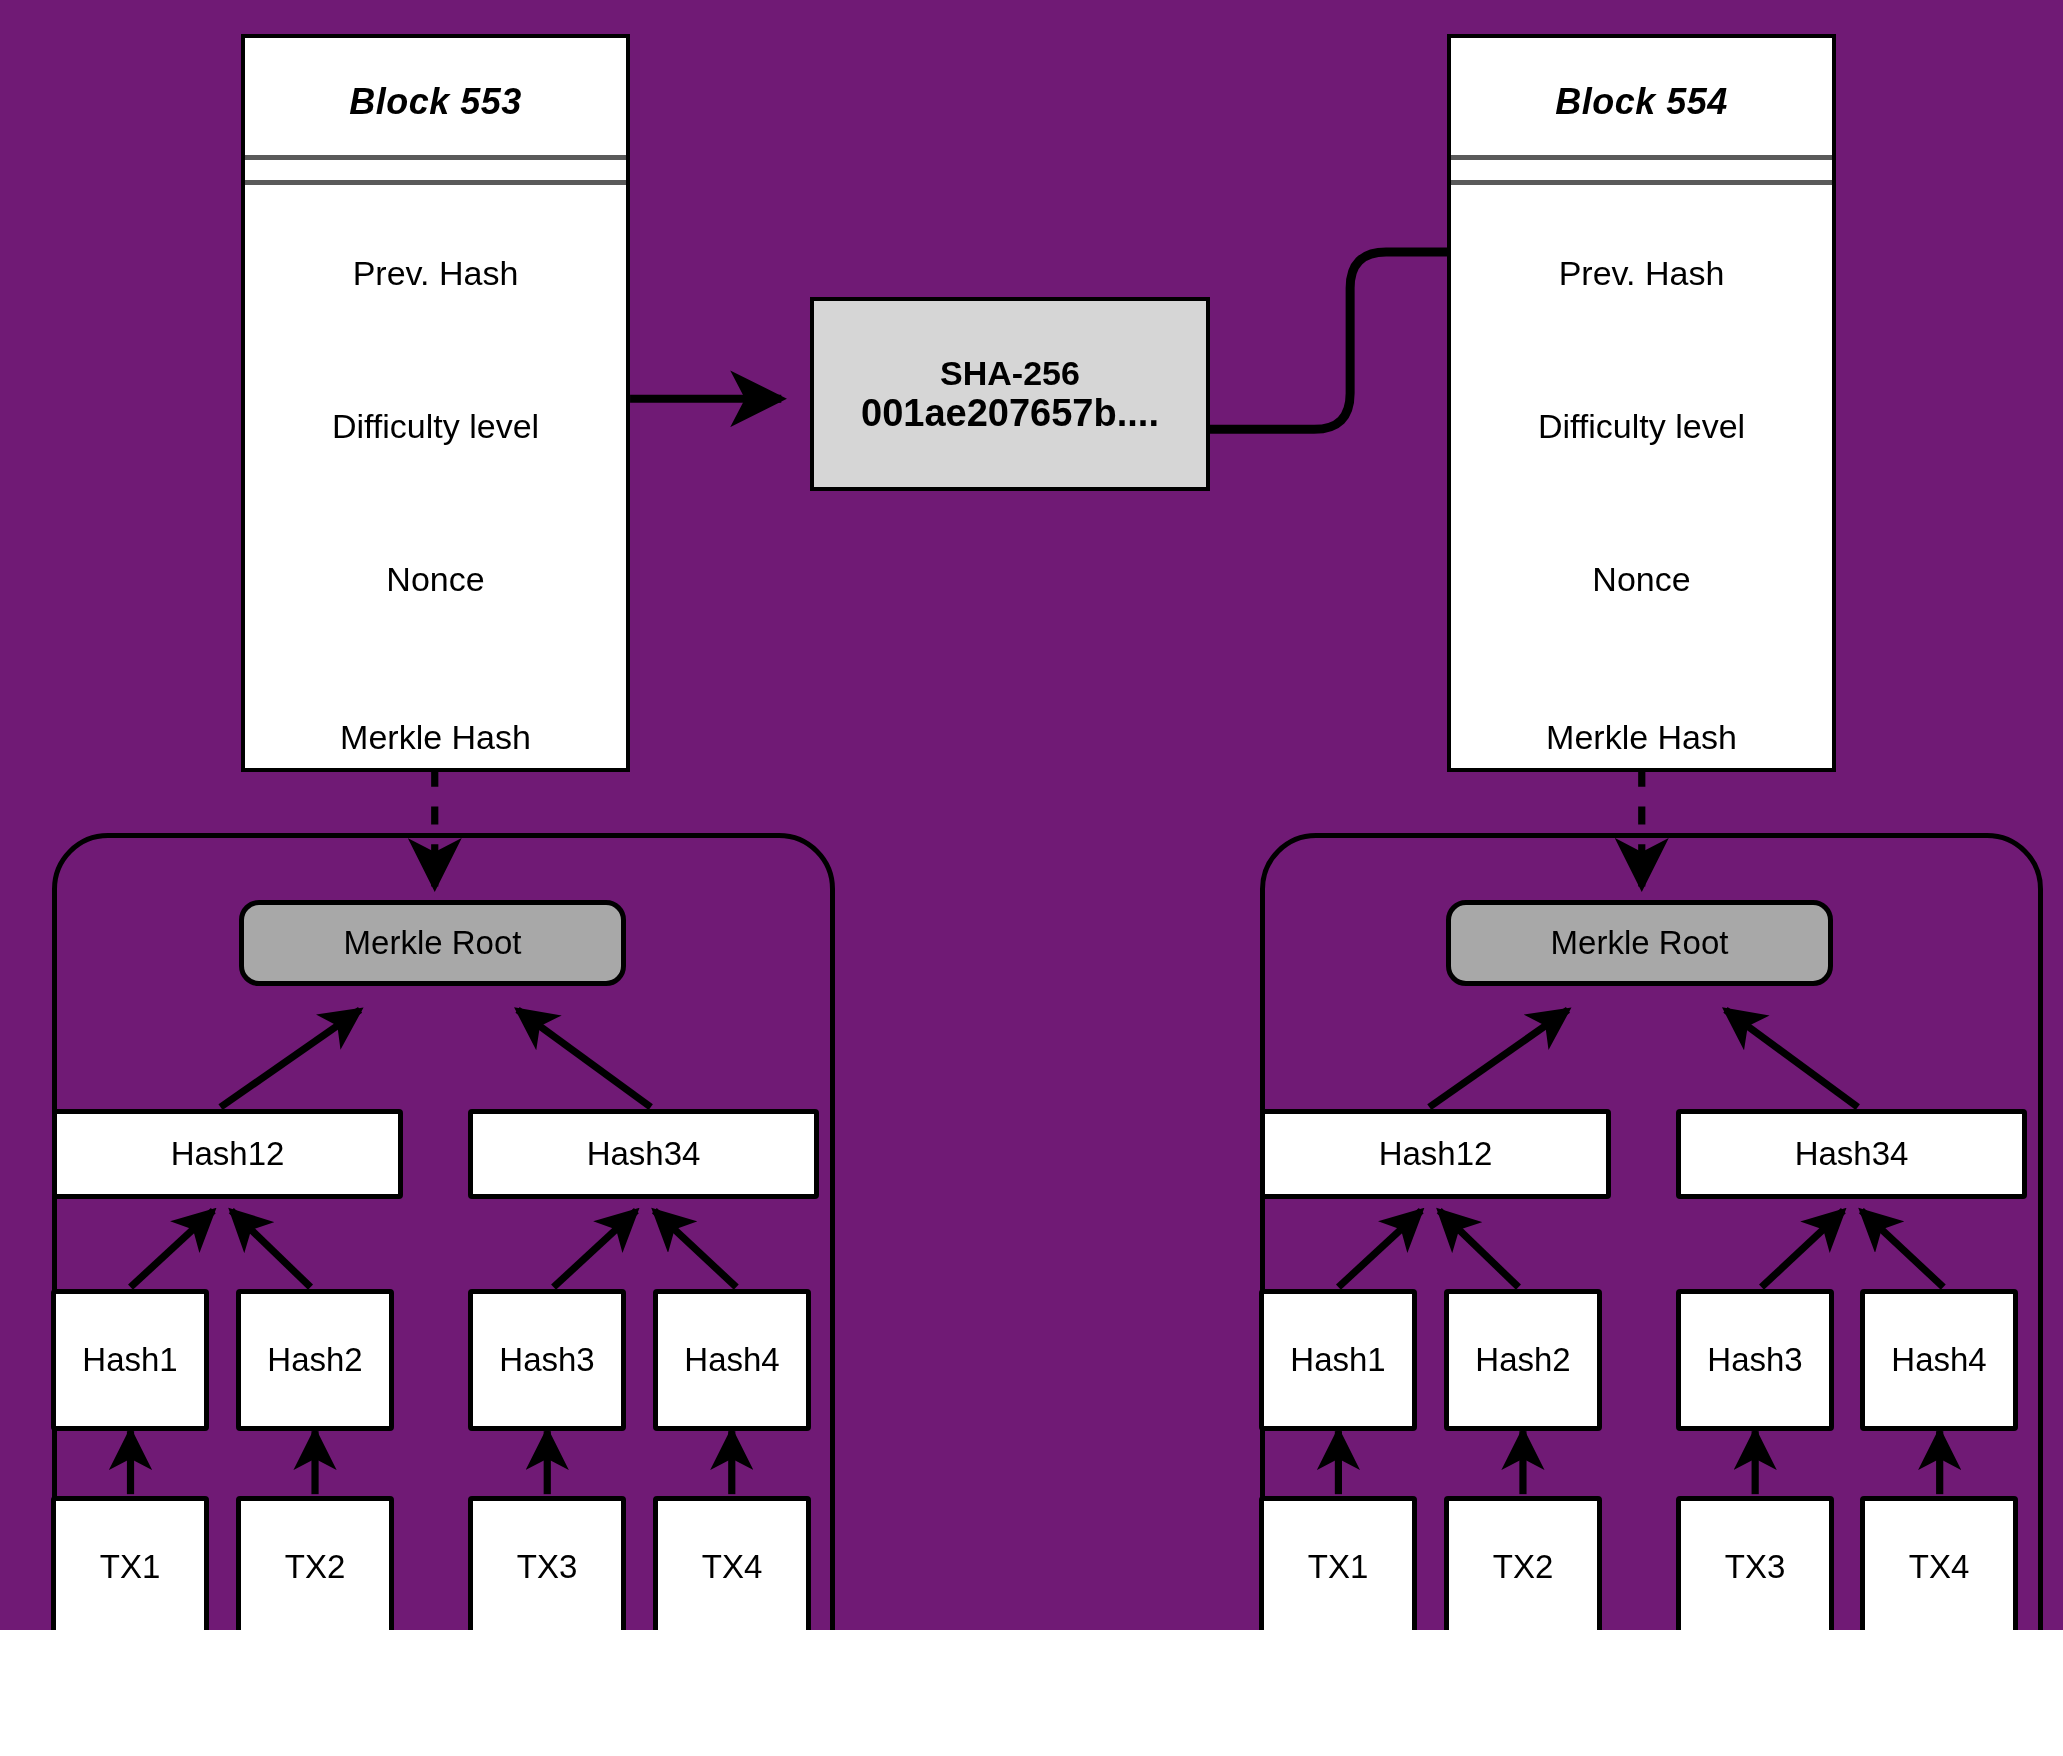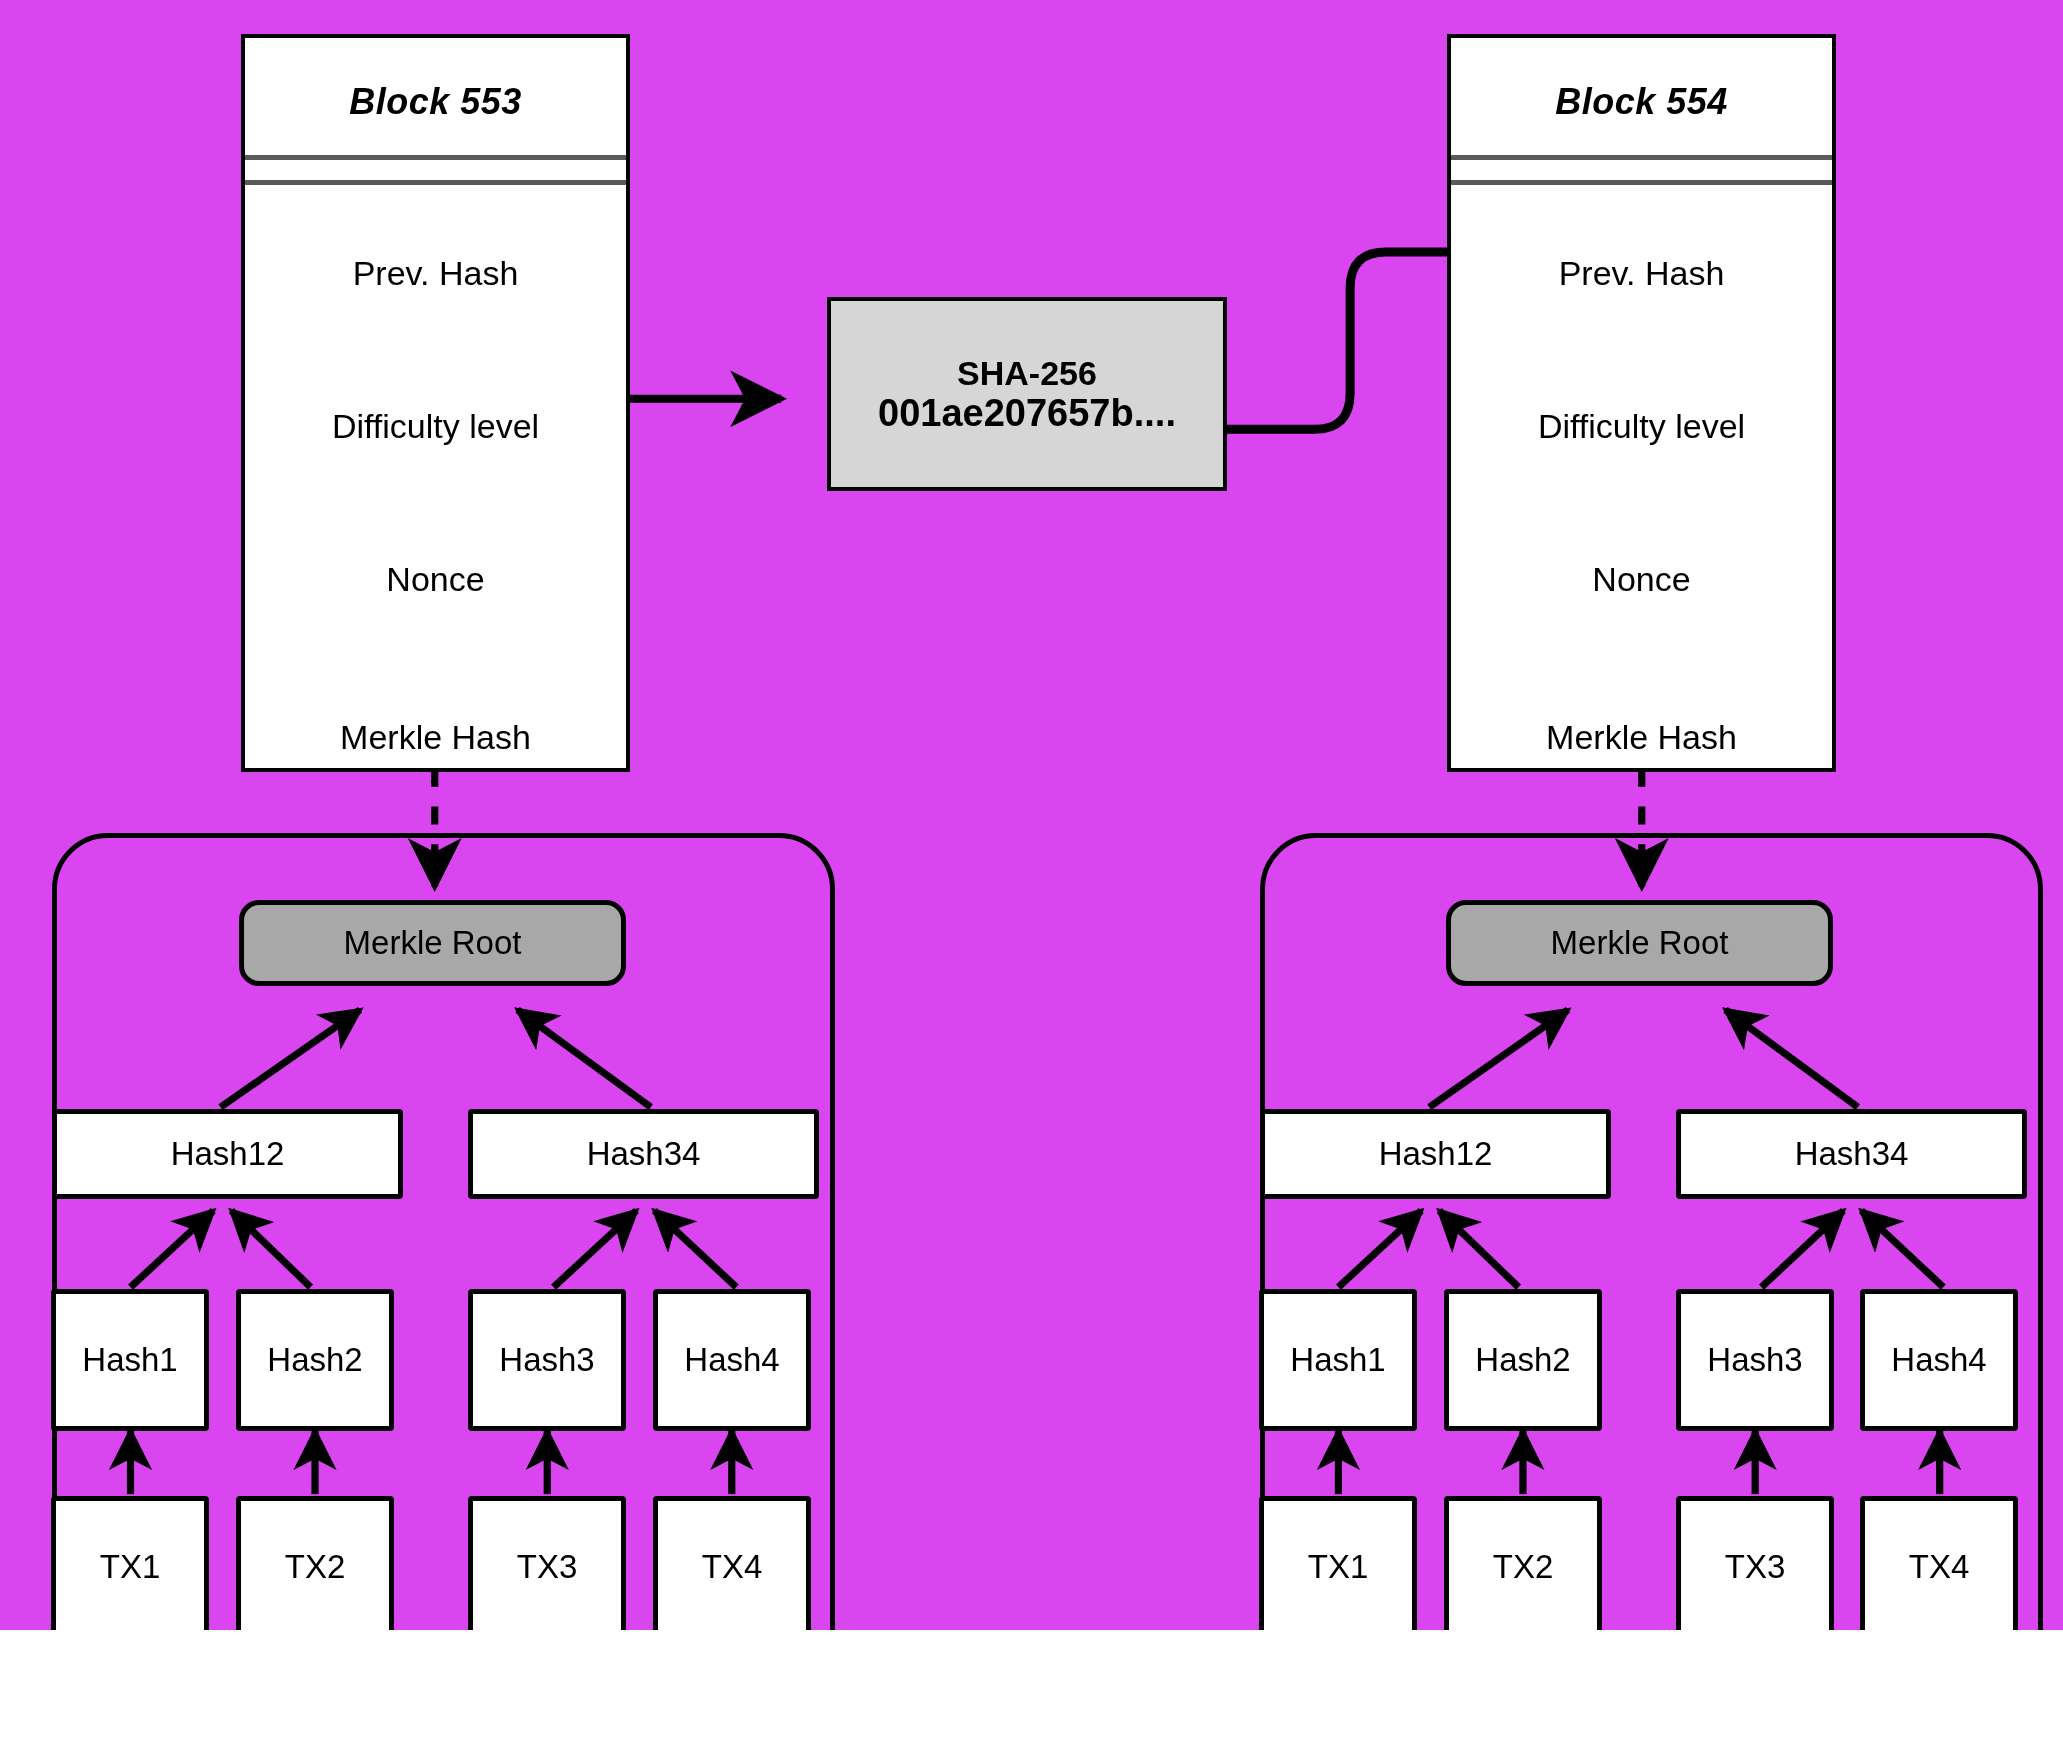--- a/index.html
+++ b/index.html
@@ -8,21 +8,21 @@
     background: #ffffff;
   }
   body {
     font-family: "Liberation Sans", sans-serif;
     color: #000000;
   }
   #canvas {
     position: relative;
     width: 2063px;
     height: 1630px;
-    background: #d946ef;
+    background: #701a75;
     overflow: hidden;
   }
   svg.layer {
     position: absolute;
     top: 0;
     left: 0;
     width: 2063px;
     height: 1757px;
     pointer-events: none;
   }
@@ -61,21 +61,20 @@
   .shabox {
     position: absolute;
     box-sizing: border-box;
     border: 4.5px solid #000000;
     background: #d6d6d6;
     display: flex;
     flex-direction: column;
     align-items: center;
     justify-content: center;
     line-height: 1.12;
-    margin-left: 17px;
   }
   .sha-title {
     font-size: 34px;
     font-weight: bold;
   }
   .sha-hash {
     font-size: 38px;
     font-weight: bold;
   }
   

